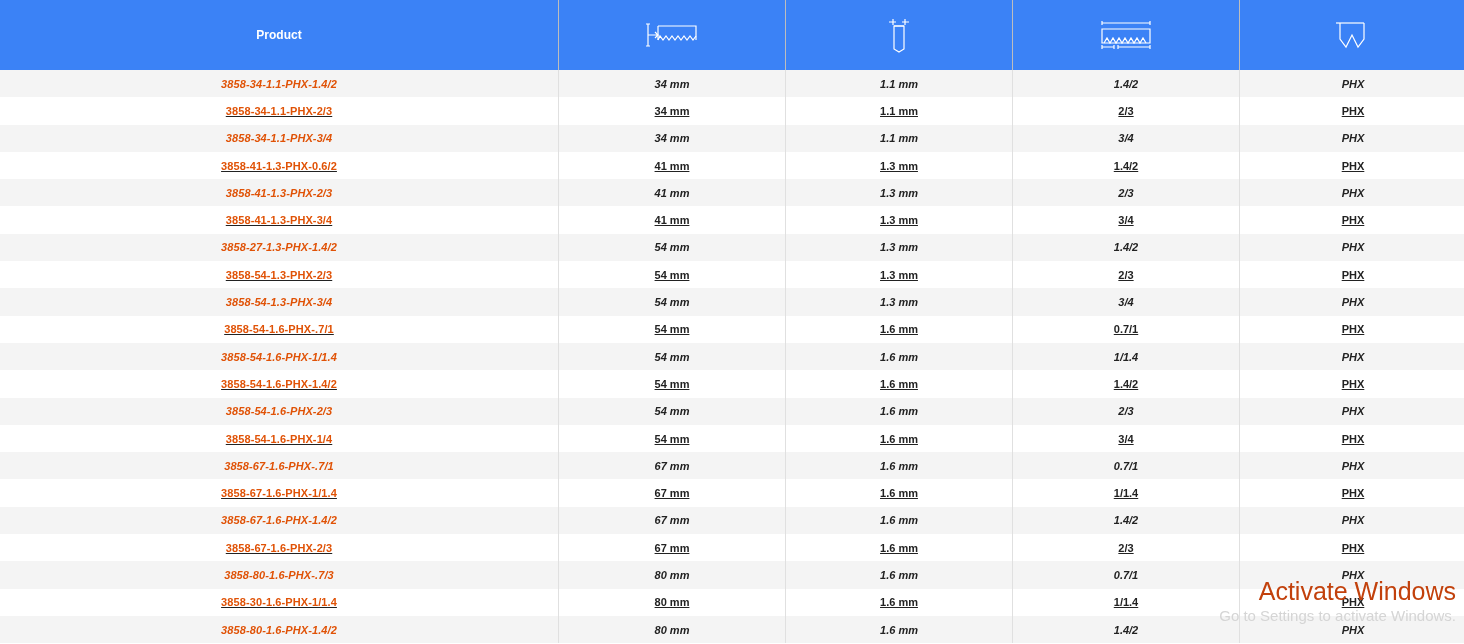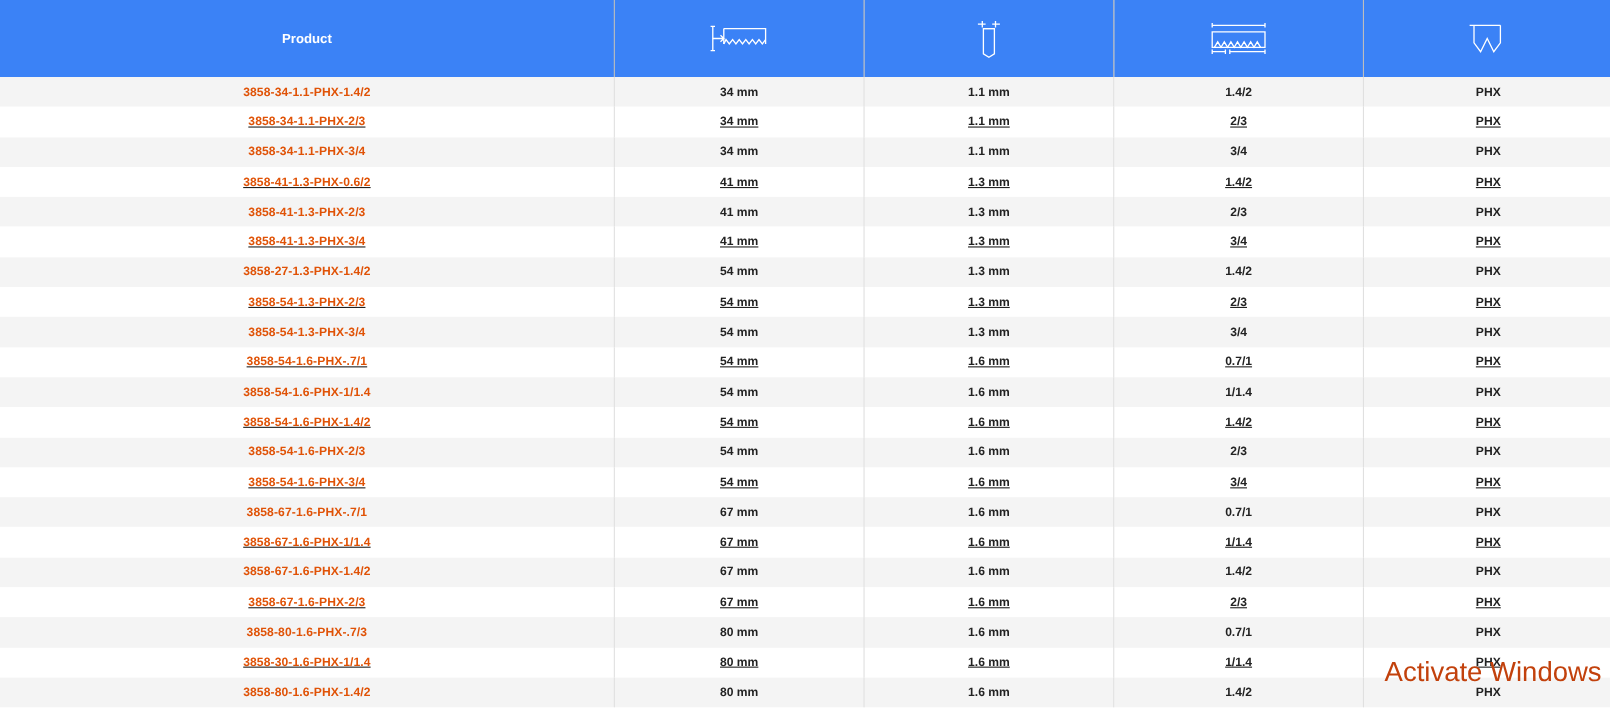--- a/index.html
+++ b/index.html
@@ -51,20 +51,21 @@
     height: 27.3px;
     padding: 0;
     border-right: 1px solid #e0e0e0;
     color: #222222;
   }
   table.product-table td:last-child {
     border-right: none;
   }
   table.product-table tr.row-odd td {
     background: #f4f4f4;
+    font-style: italic;
   }
   table.product-table tr.row-even td {
     background: #ffffff;
     text-decoration: underline;
   }
   td.product-cell {
     text-align: center;
   }
   td.product-cell a {
     color: #e05206;
@@ -232,21 +233,21 @@
       <td>PHX</td>
     </tr>
     <tr class="row-odd">
       <td class="product-cell"><a href="#">3858-54-1.6-PHX-2/3</a></td>
       <td>54 mm</td>
       <td>1.6 mm</td>
       <td>2/3</td>
       <td>PHX</td>
     </tr>
     <tr class="row-even">
-      <td class="product-cell"><a href="#">3858-54-1.6-PHX-3/4</a></td>
+      <td class="product-cell"><a href="#">3858-54-1.6-PHX-1/4</a></td>
       <td>54 mm</td>
       <td>1.6 mm</td>
       <td>3/4</td>
       <td>PHX</td>
     </tr>
     <tr class="row-odd">
       <td class="product-cell"><a href="#">3858-67-1.6-PHX-.7/1</a></td>
       <td>67 mm</td>
       <td>1.6 mm</td>
       <td>0.7/1</td>
@@ -292,13 +293,14 @@
       <td>80 mm</td>
       <td>1.6 mm</td>
       <td>1.4/2</td>
       <td>PHX</td>
     </tr>
   </tbody>
 </table>
 
 <div class="watermark">
   <div class="wm-title">Activate Windows</div>
+  <div class="wm-sub">Go to Settings to activate Windows.</div>
 </div>
 
 </body></html>

